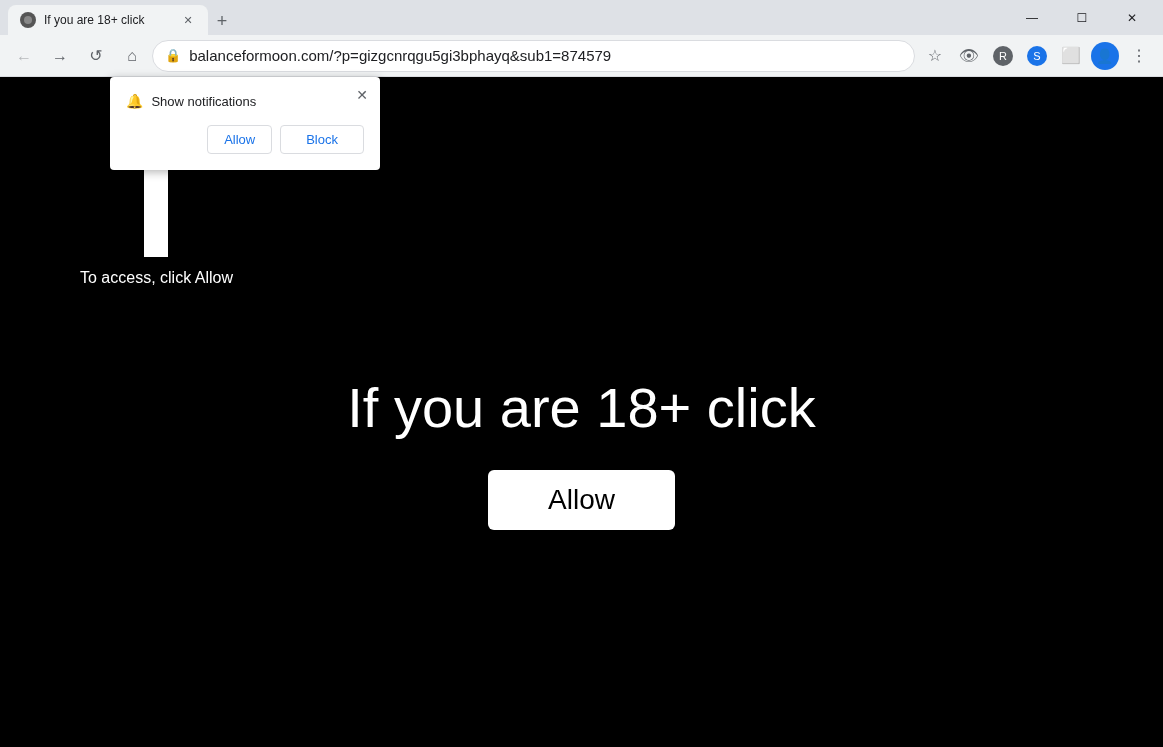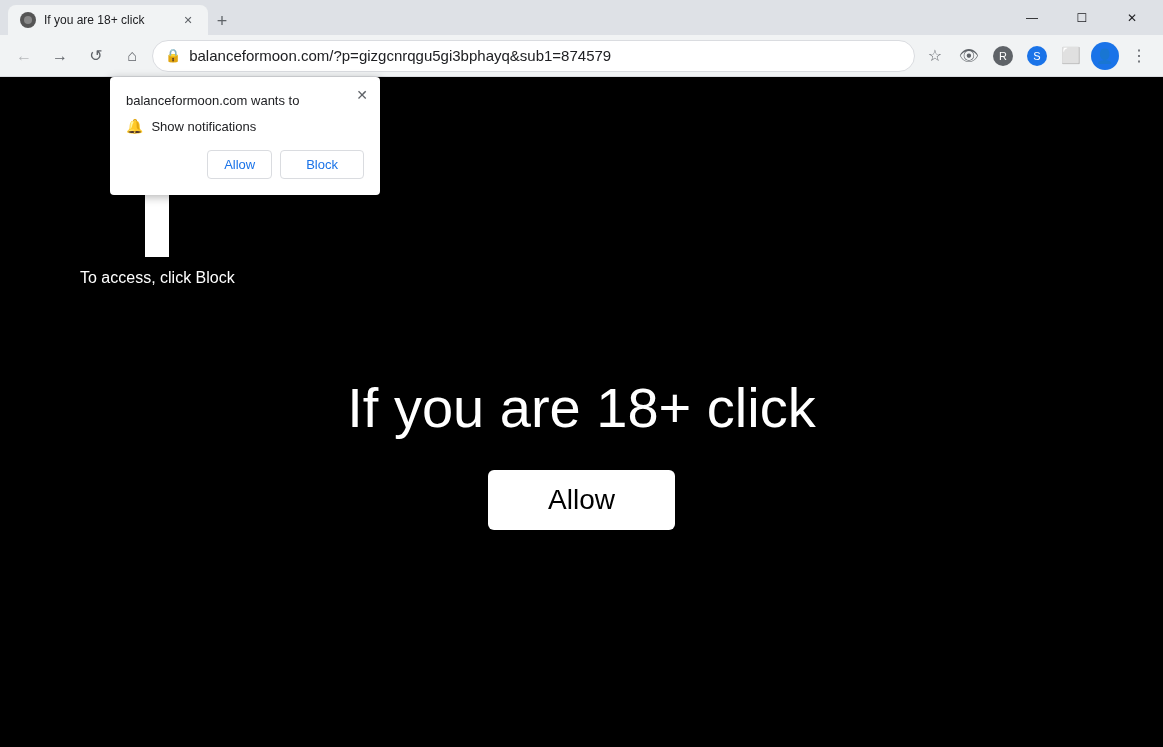--- a/index.html
+++ b/index.html
@@ -404,37 +404,36 @@
         <div class="profile-circle">👤</div>
       </div>
       <div class="toolbar-icon">⋮</div>
     </div>
   </div>
 
   <div class="page-content">
 
     <div class="notification-popup">
       <div class="popup-close">✕</div>
-      <div class="popup-title">balanceformoon.com wants to</div>
       <div class="popup-permission">
         <span class="bell-icon">🔔</span>
         <span class="permission-text">Show notifications</span>
       </div>
       <div class="popup-buttons">
         <button class="popup-btn-allow">Allow</button>
         <button class="popup-btn-block">Block</button>
       </div>
     </div>
 
     <div class="arrow-section">
       <div class="big-arrow">
         <div class="arrow-head"></div>
         <div class="arrow-shaft"></div>
       </div>
-      <span class="arrow-label">To access, click Block</span>
+      <span class="arrow-label">To access, click Allow</span>
     </div>
 
     <div style="display: flex; flex-direction: column; align-items: center; margin-top: 80px;">
       <div class="main-text">If you are 18+ click</div>
       <button class="allow-button-main">Allow</button>
     </div>
 
   </div>
 
 </div>

